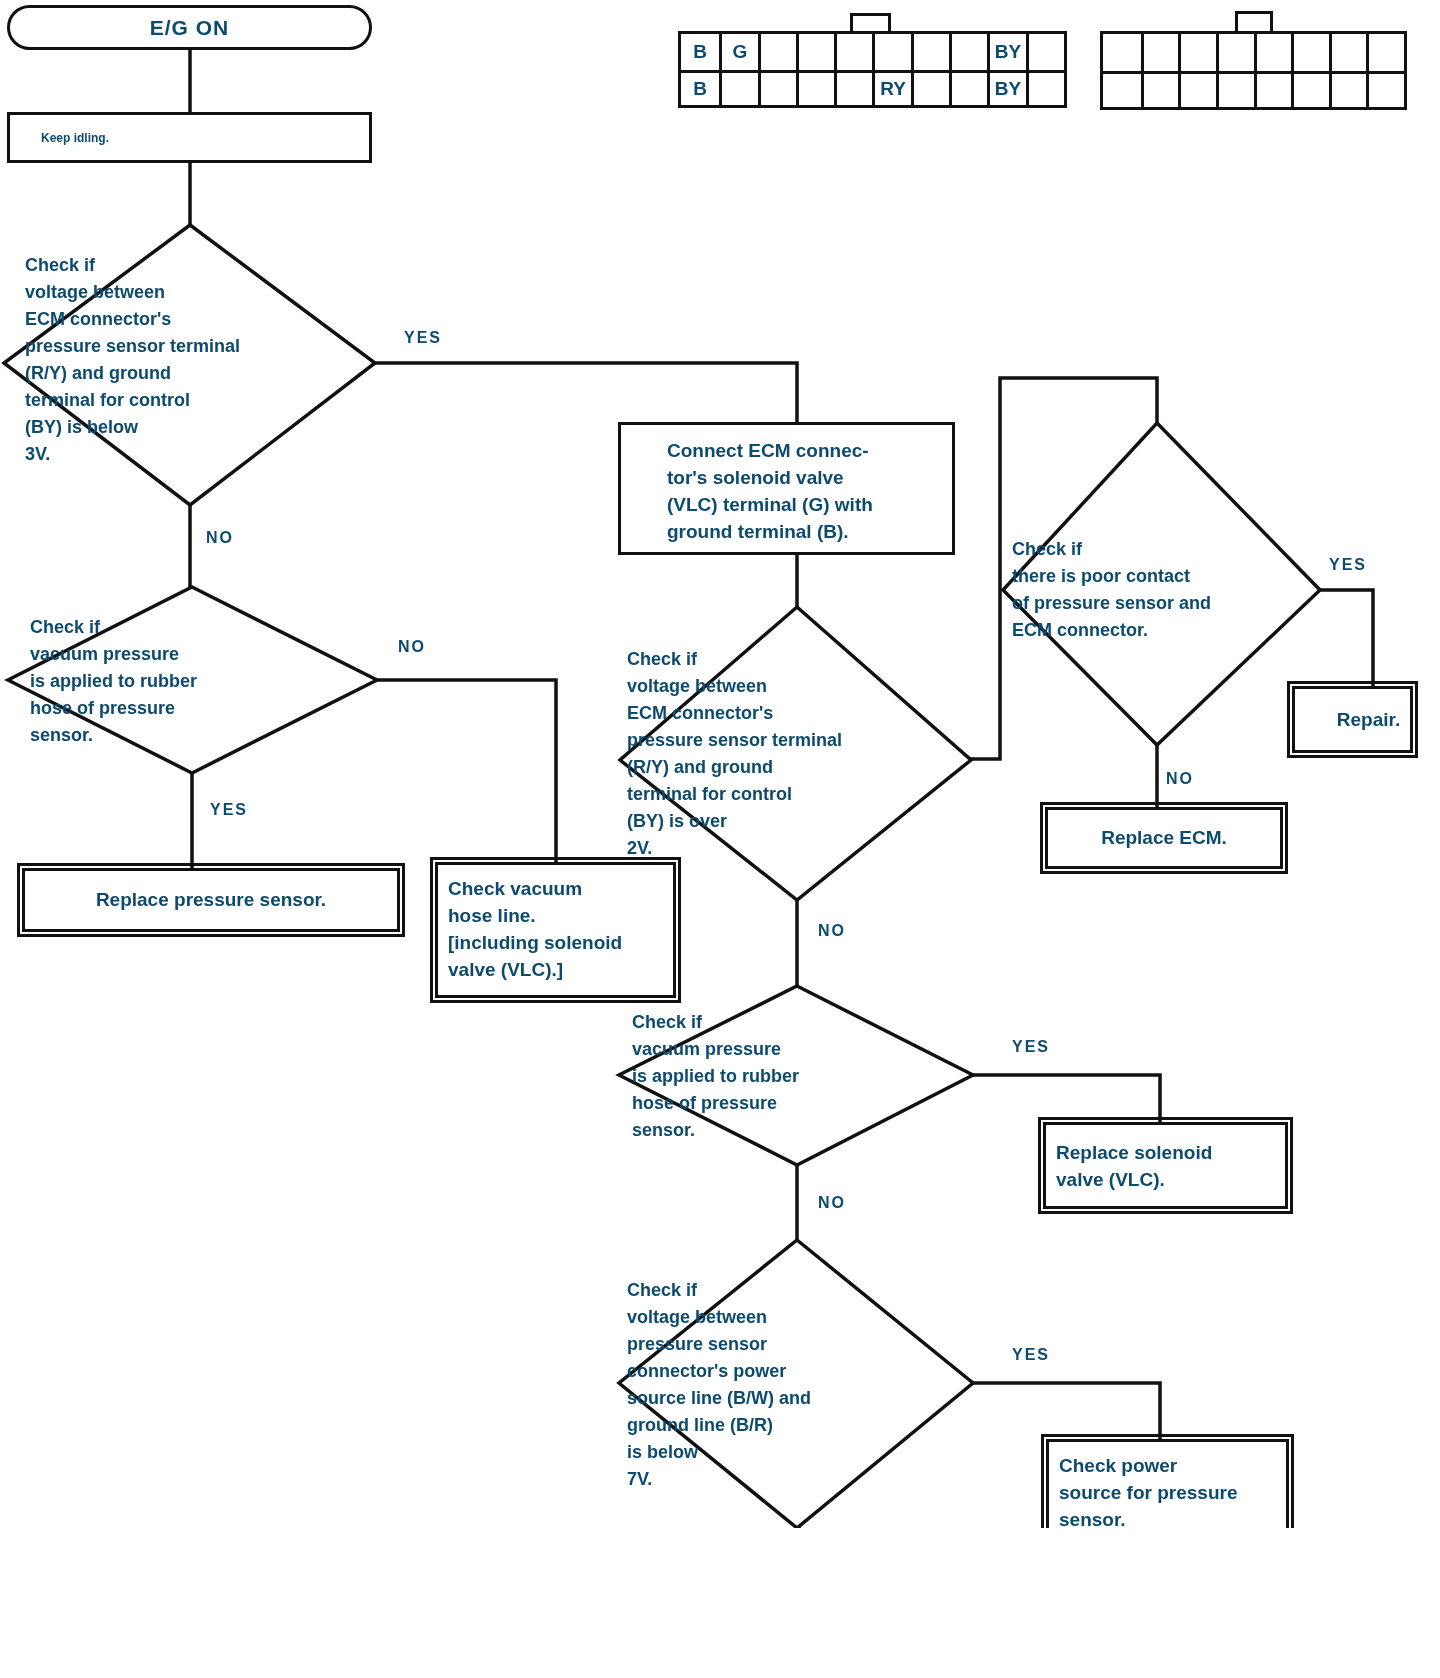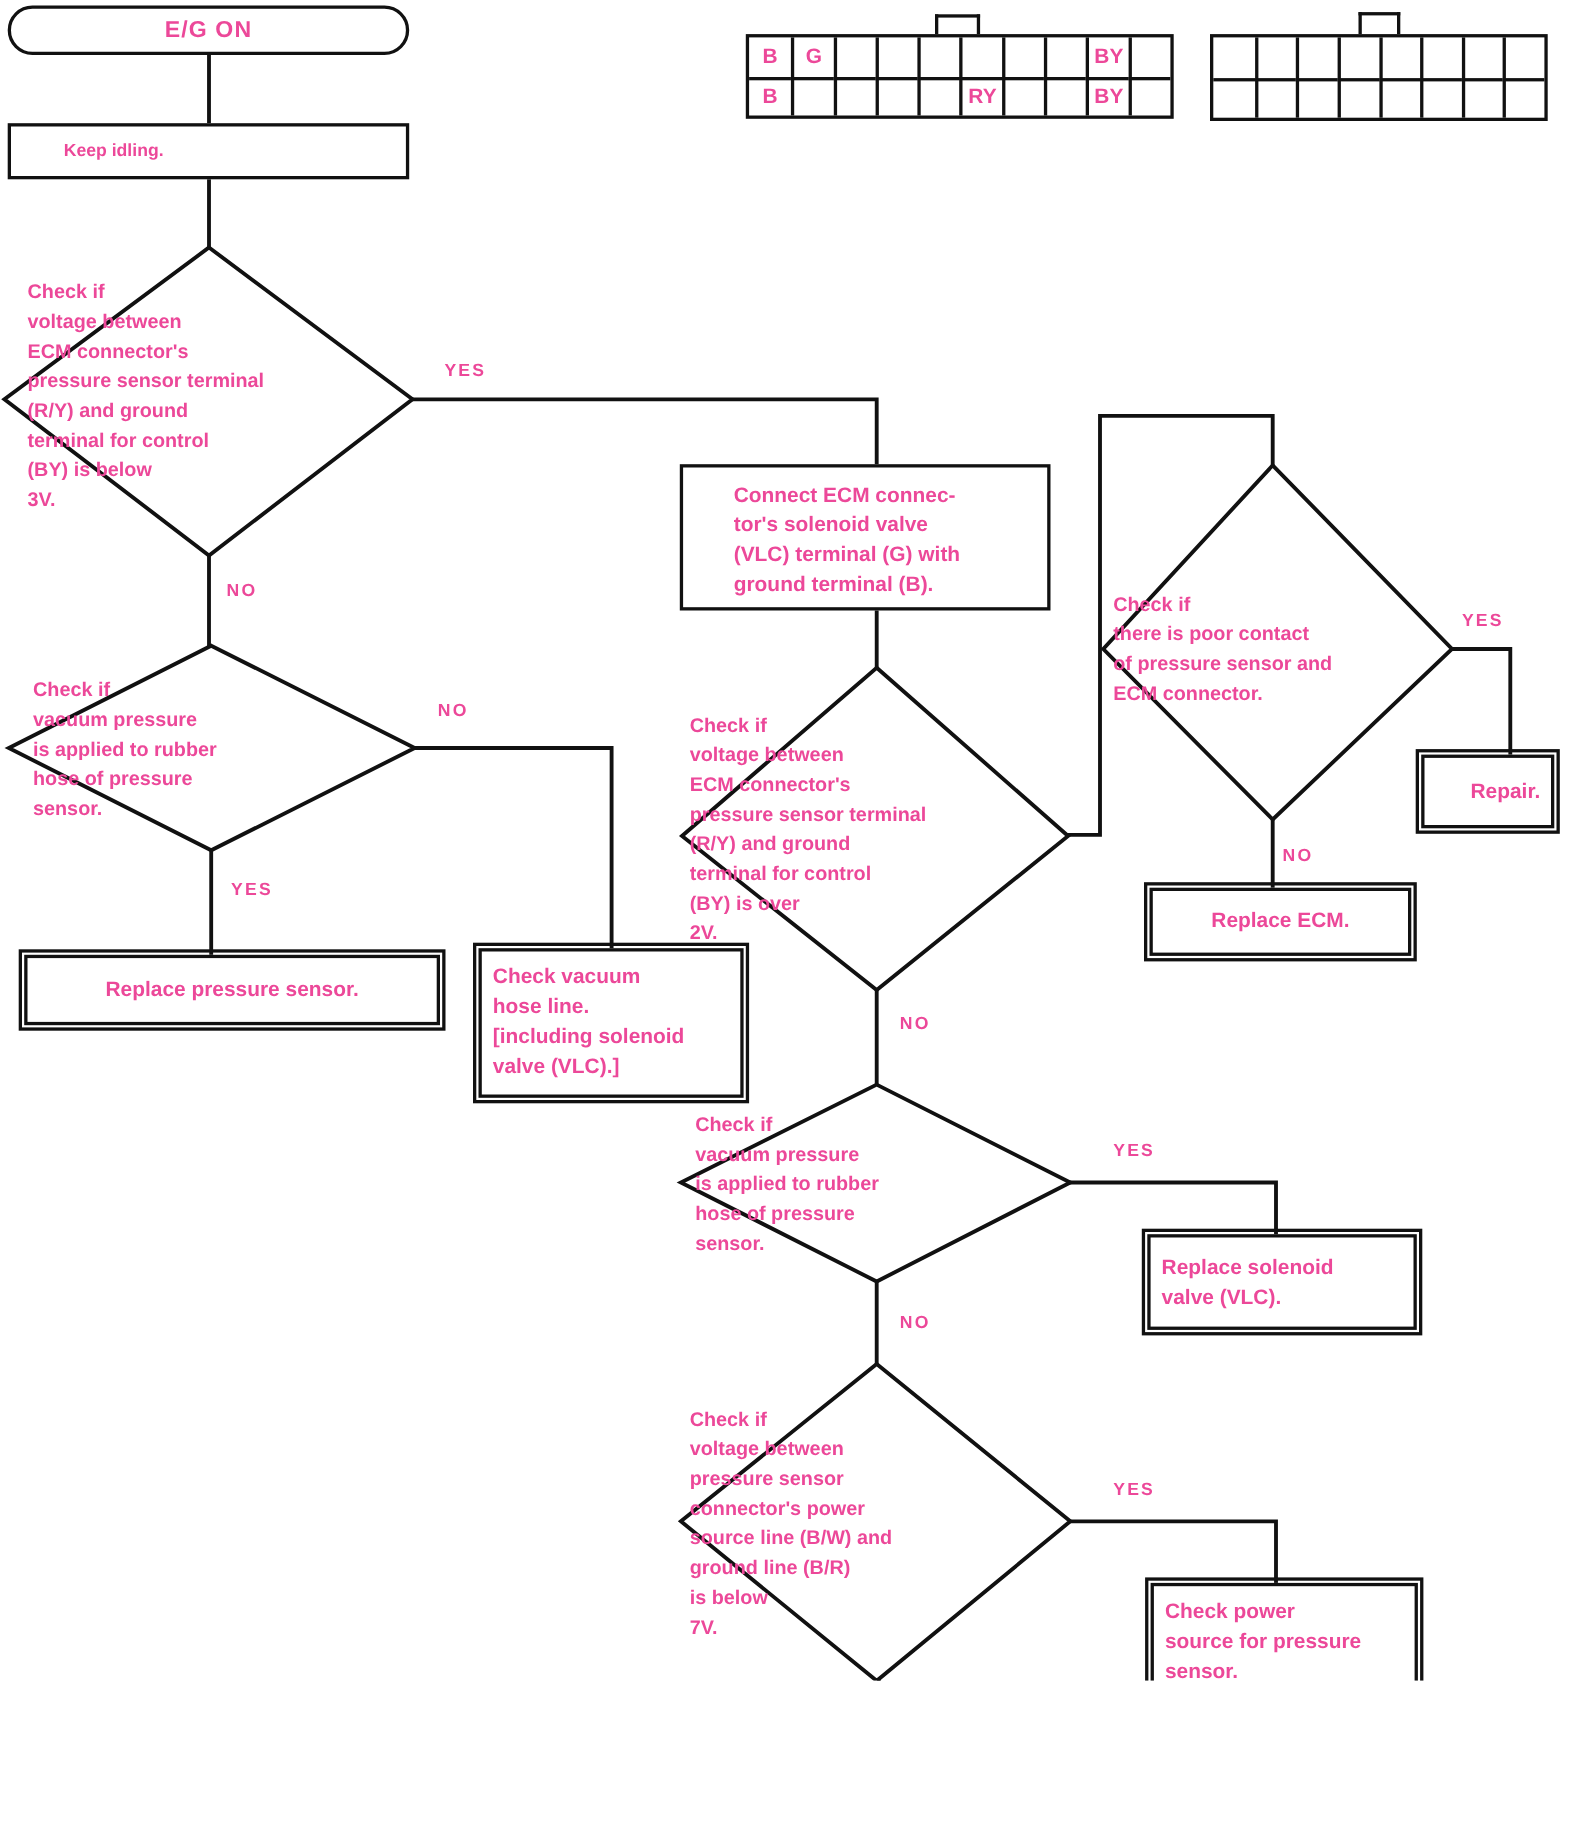--- a/index.html
+++ b/index.html
@@ -1,22 +1,22 @@
 <!DOCTYPE html>
 <html><head>
 <meta charset="utf-8">
 <style>
   html,body{margin:0;padding:0;background:#fff;}
   #page{position:relative;width:1440px;height:1528px;background:#fff;overflow:hidden;
-        font-family:"Liberation Sans",sans-serif;color:#ec4899;}
+        font-family:"Liberation Sans",sans-serif;color:#0c4a6e;}
   svg.flow{position:absolute;left:0;top:0;}
   .node{position:absolute;background:#fff;border:3px solid #111;box-sizing:border-box;}
   .stadium{border-radius:24px;display:flex;align-items:center;justify-content:center;
            font-size:21px;font-weight:700;letter-spacing:1px;}
-  .stepbox{display:flex;align-items:center;font-size:16px;font-weight:700;padding-left:48px;}
+  .stepbox{display:flex;align-items:center;font-size:12px;font-weight:700;padding-left:31px;}
   .actionbox{font-size:19px;font-weight:700;line-height:27px;white-space:pre-line;
              padding:12px 8px 0 46px;}
   .result{position:absolute;background:#fff;border:3px solid #111;outline:3px solid #111;
           outline-offset:2px;box-sizing:border-box;font-weight:700;}
   .result.center{display:flex;align-items:center;justify-content:center;font-size:19px;}
   .result.left{font-size:19px;line-height:27px;white-space:pre-line;padding:10px 4px 0 10px;}
   .d-text{position:absolute;text-align:left;font-size:18px;font-weight:700;line-height:27px;
           white-space:pre-line;}
   .blabel{position:absolute;font-size:16px;font-weight:700;letter-spacing:2px;}
   .pin-grid{position:absolute;display:grid;border:3px solid #111;background:#fff;box-sizing:border-box;}

